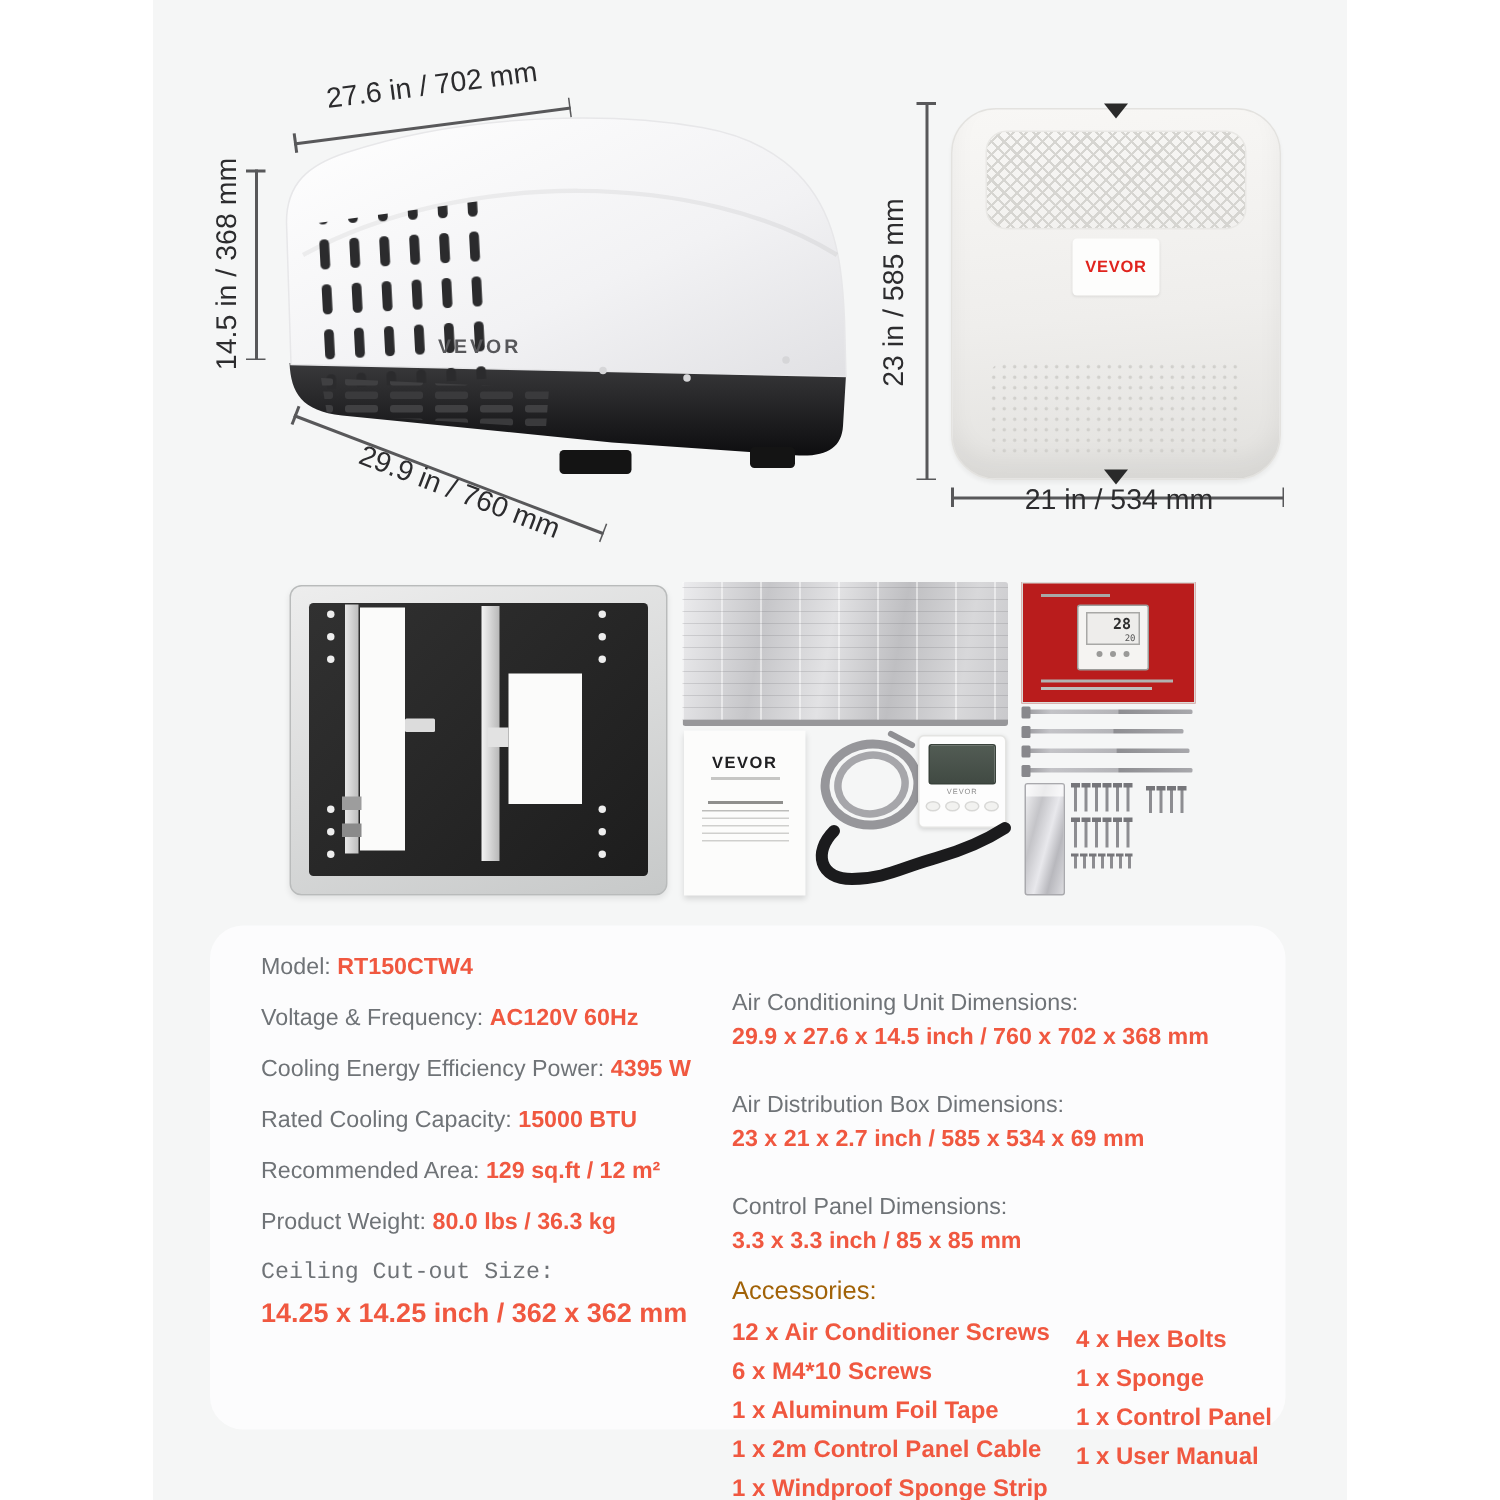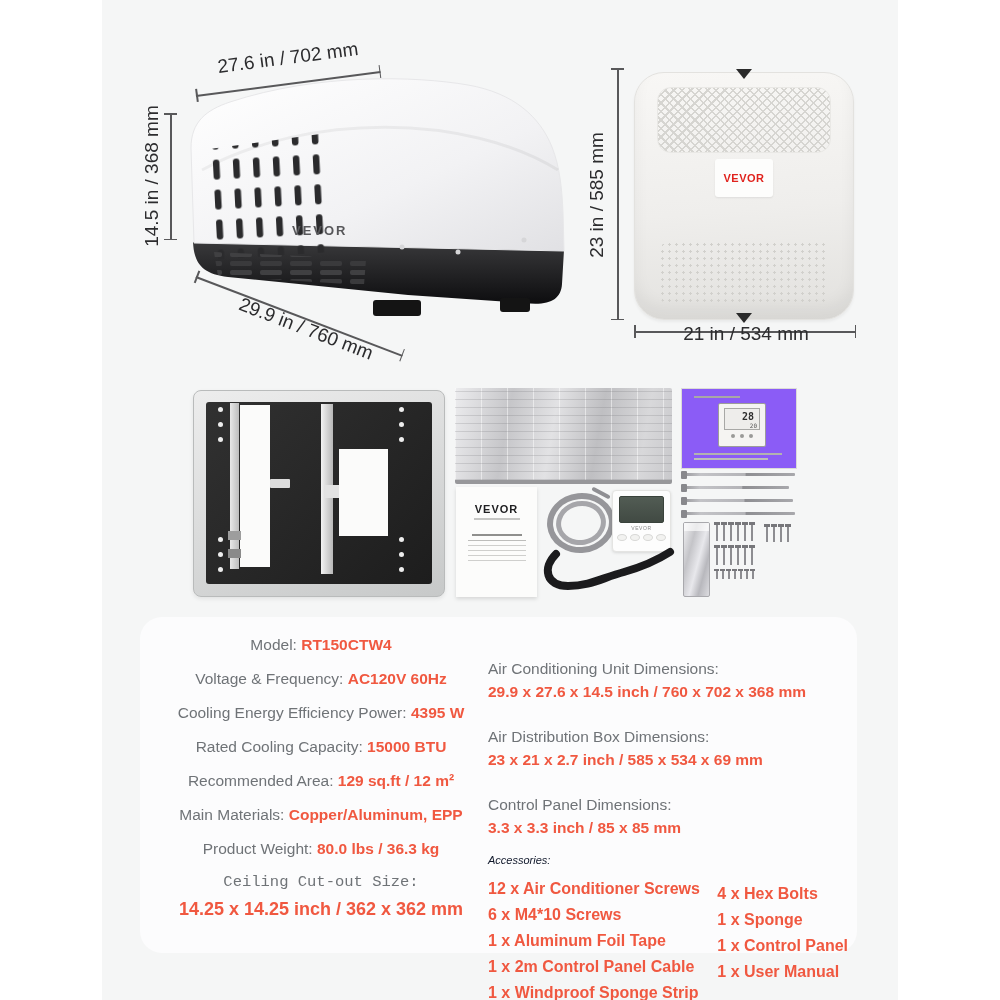--- a/index.html
+++ b/index.html
@@ -70,21 +70,21 @@
 
   
   .foil{position:absolute;left:455px;top:388px;width:217px;height:92px;border-radius:2px;
         background:linear-gradient(100deg,#ececee 0%,#c6c6c9 25%,#e2e2e4 45%,#bfbfc2 65%,#d8d8da 85%,#c9c9cc 100%);
         border-bottom:4px solid #97979a;}
   .foil::before{content:"";position:absolute;inset:0;
         background:repeating-linear-gradient(0deg,rgba(90,90,95,0.18) 0 1px,transparent 1px 8px),
                    repeating-linear-gradient(90deg,rgba(255,255,255,0.5) 0 1px,transparent 1px 26px);}
 
   
-  .sheet{position:absolute;left:681px;top:388px;width:114px;height:79px;background:#8b5cf6;border:1px solid #dcdbd8;}
+  .sheet{position:absolute;left:681px;top:388px;width:114px;height:79px;background:#b91c1c;border:1px solid #dcdbd8;}
   .sheet-title{position:absolute;left:12px;top:7px;width:46px;height:2px;background:#a8a8a6;}
   .thermo{position:absolute;left:36px;top:14px;width:46px;height:42px;border:1px solid #9c9c9a;background:#f5f4f2;border-radius:2px;}
   .thermo-screen{position:relative;margin:4px 5px 0;height:20px;border:1px solid #a8a8a6;background:#eeedeb;}
   .thermo-main{position:absolute;right:5px;top:2px;font-size:10px;font-weight:700;color:#2e2e2e;
                font-family:"DejaVu Sans Mono",monospace;}
   .thermo-sub{position:absolute;right:2px;bottom:0;font-size:6px;color:#555;font-family:"DejaVu Sans Mono",monospace;}
   .thermo-btns{display:flex;justify-content:center;gap:5px;margin-top:4px;}
   .thermo-btns i{width:4px;height:4px;border-radius:50%;background:#9a9a98;}
   .sheet-cap1{position:absolute;left:12px;top:64px;width:88px;height:1.5px;background:#b2b2b0;}
   .sheet-cap2{position:absolute;left:12px;top:69px;width:74px;height:1.5px;background:#bdbdbb;}
@@ -134,31 +134,31 @@
   .sr1{left:716px;top:523px;} .sr1 .screw{height:18px;}
   .sr2{left:766px;top:525px;} .sr2 .screw{height:17px;}
   .sr3{left:716px;top:546px;} .sr3 .screw{height:19px;}
   .sr4{left:716px;top:570px;gap:4px;} .sr4 .screw{height:9px;} .sr4 .screw::before{width:5px;height:2px;}
 
   
   .sponge-svg{position:absolute;left:540px;top:546px;width:140px;height:52px;}
 
   
   .spec-panel{position:absolute;left:140px;top:617px;width:717px;height:336px;background:#fcfcfd;border-radius:22px;}
-  .col-l{position:absolute;left:20px;top:17px;width:322px;text-align:center;}
+  .col-l{position:absolute;left:34px;top:17px;width:322px;}
   .col-r{position:absolute;left:348px;top:17px;width:360px;}
   .spec-row{font-size:15.5px;line-height:21px;margin-bottom:13px;white-space:nowrap;}
   .lbl{color:#6f7377;font-weight:400;}
   .val{color:#f05840;font-weight:700;}
   .stack-label{font-size:15.5px;line-height:21px;color:#6f7377;font-family:Liberation Mono, monospace;}
   .stack-value{font-size:18px;line-height:21px;color:#f05840;font-weight:700;margin-top:6px;white-space:nowrap;}
   .dimblock{margin-bottom:12px;margin-top:24px;}
   .dimblock .d-lbl{font-size:15.5px;line-height:21px;color:#6f7377;}
   .dimblock .d-val{font-size:15.5px;line-height:21px;color:#f05840;font-weight:700;margin-top:2px;white-space:nowrap;}
-  .acc-label{font-size:11px;line-height:21px;color:#0f172a;margin-bottom:5px;font-style:italic;}
+  .acc-label{font-size:17px;line-height:21px;color:#a16207;margin-bottom:5px;}
   .acc-cols{display:flex;}
   .acc-a{width:230px;}
   .acc-b{margin-top:5px;}
   .acc-item{font-size:16px;line-height:26px;font-weight:700;color:#f05840;white-space:nowrap;}
 </style>
 </head>
 <body>
 
 <div class="stage">
   <div class="canvas"></div>
@@ -340,21 +340,20 @@
     <path d="M 16 8 C 2 22 6 40 28 40 C 50 40 62 32 84 26 C 98 22 116 15 130 6" fill="none" stroke="#1b1b1d" stroke-width="8" stroke-linecap="round"></path>
   </svg>
 
   <div class="spec-panel">
     <div class="col-l">
       <div class="spec-row"><span class="lbl">Model: </span><span class="val">RT150CTW4</span></div>
       <div class="spec-row"><span class="lbl">Voltage &amp; Frequency: </span><span class="val">AC120V 60Hz</span></div>
       <div class="spec-row"><span class="lbl">Cooling Energy Efficiency Power: </span><span class="val">4395 W</span></div>
       <div class="spec-row"><span class="lbl">Rated Cooling Capacity: </span><span class="val">15000 BTU</span></div>
       <div class="spec-row"><span class="lbl">Recommended Area: </span><span class="val">129 sq.ft / 12 m²</span></div>
-      <div class="spec-row"><span class="lbl">Main Materials: </span><span class="val">Copper/Aluminum, EPP</span></div>
       <div class="spec-row"><span class="lbl">Product Weight: </span><span class="val">80.0 lbs / 36.3 kg</span></div>
       <div class="stack-label">Ceiling Cut-out Size:</div>
       <div class="stack-value">14.25 x 14.25 inch / 362 x 362 mm</div>
     </div>
 
     <div class="col-r">
       <div class="dimblock">
         <div class="d-lbl">Air Conditioning Unit Dimensions:</div>
         <div class="d-val">29.9 x 27.6 x 14.5 inch / 760 x 702 x 368 mm</div>
       </div>

